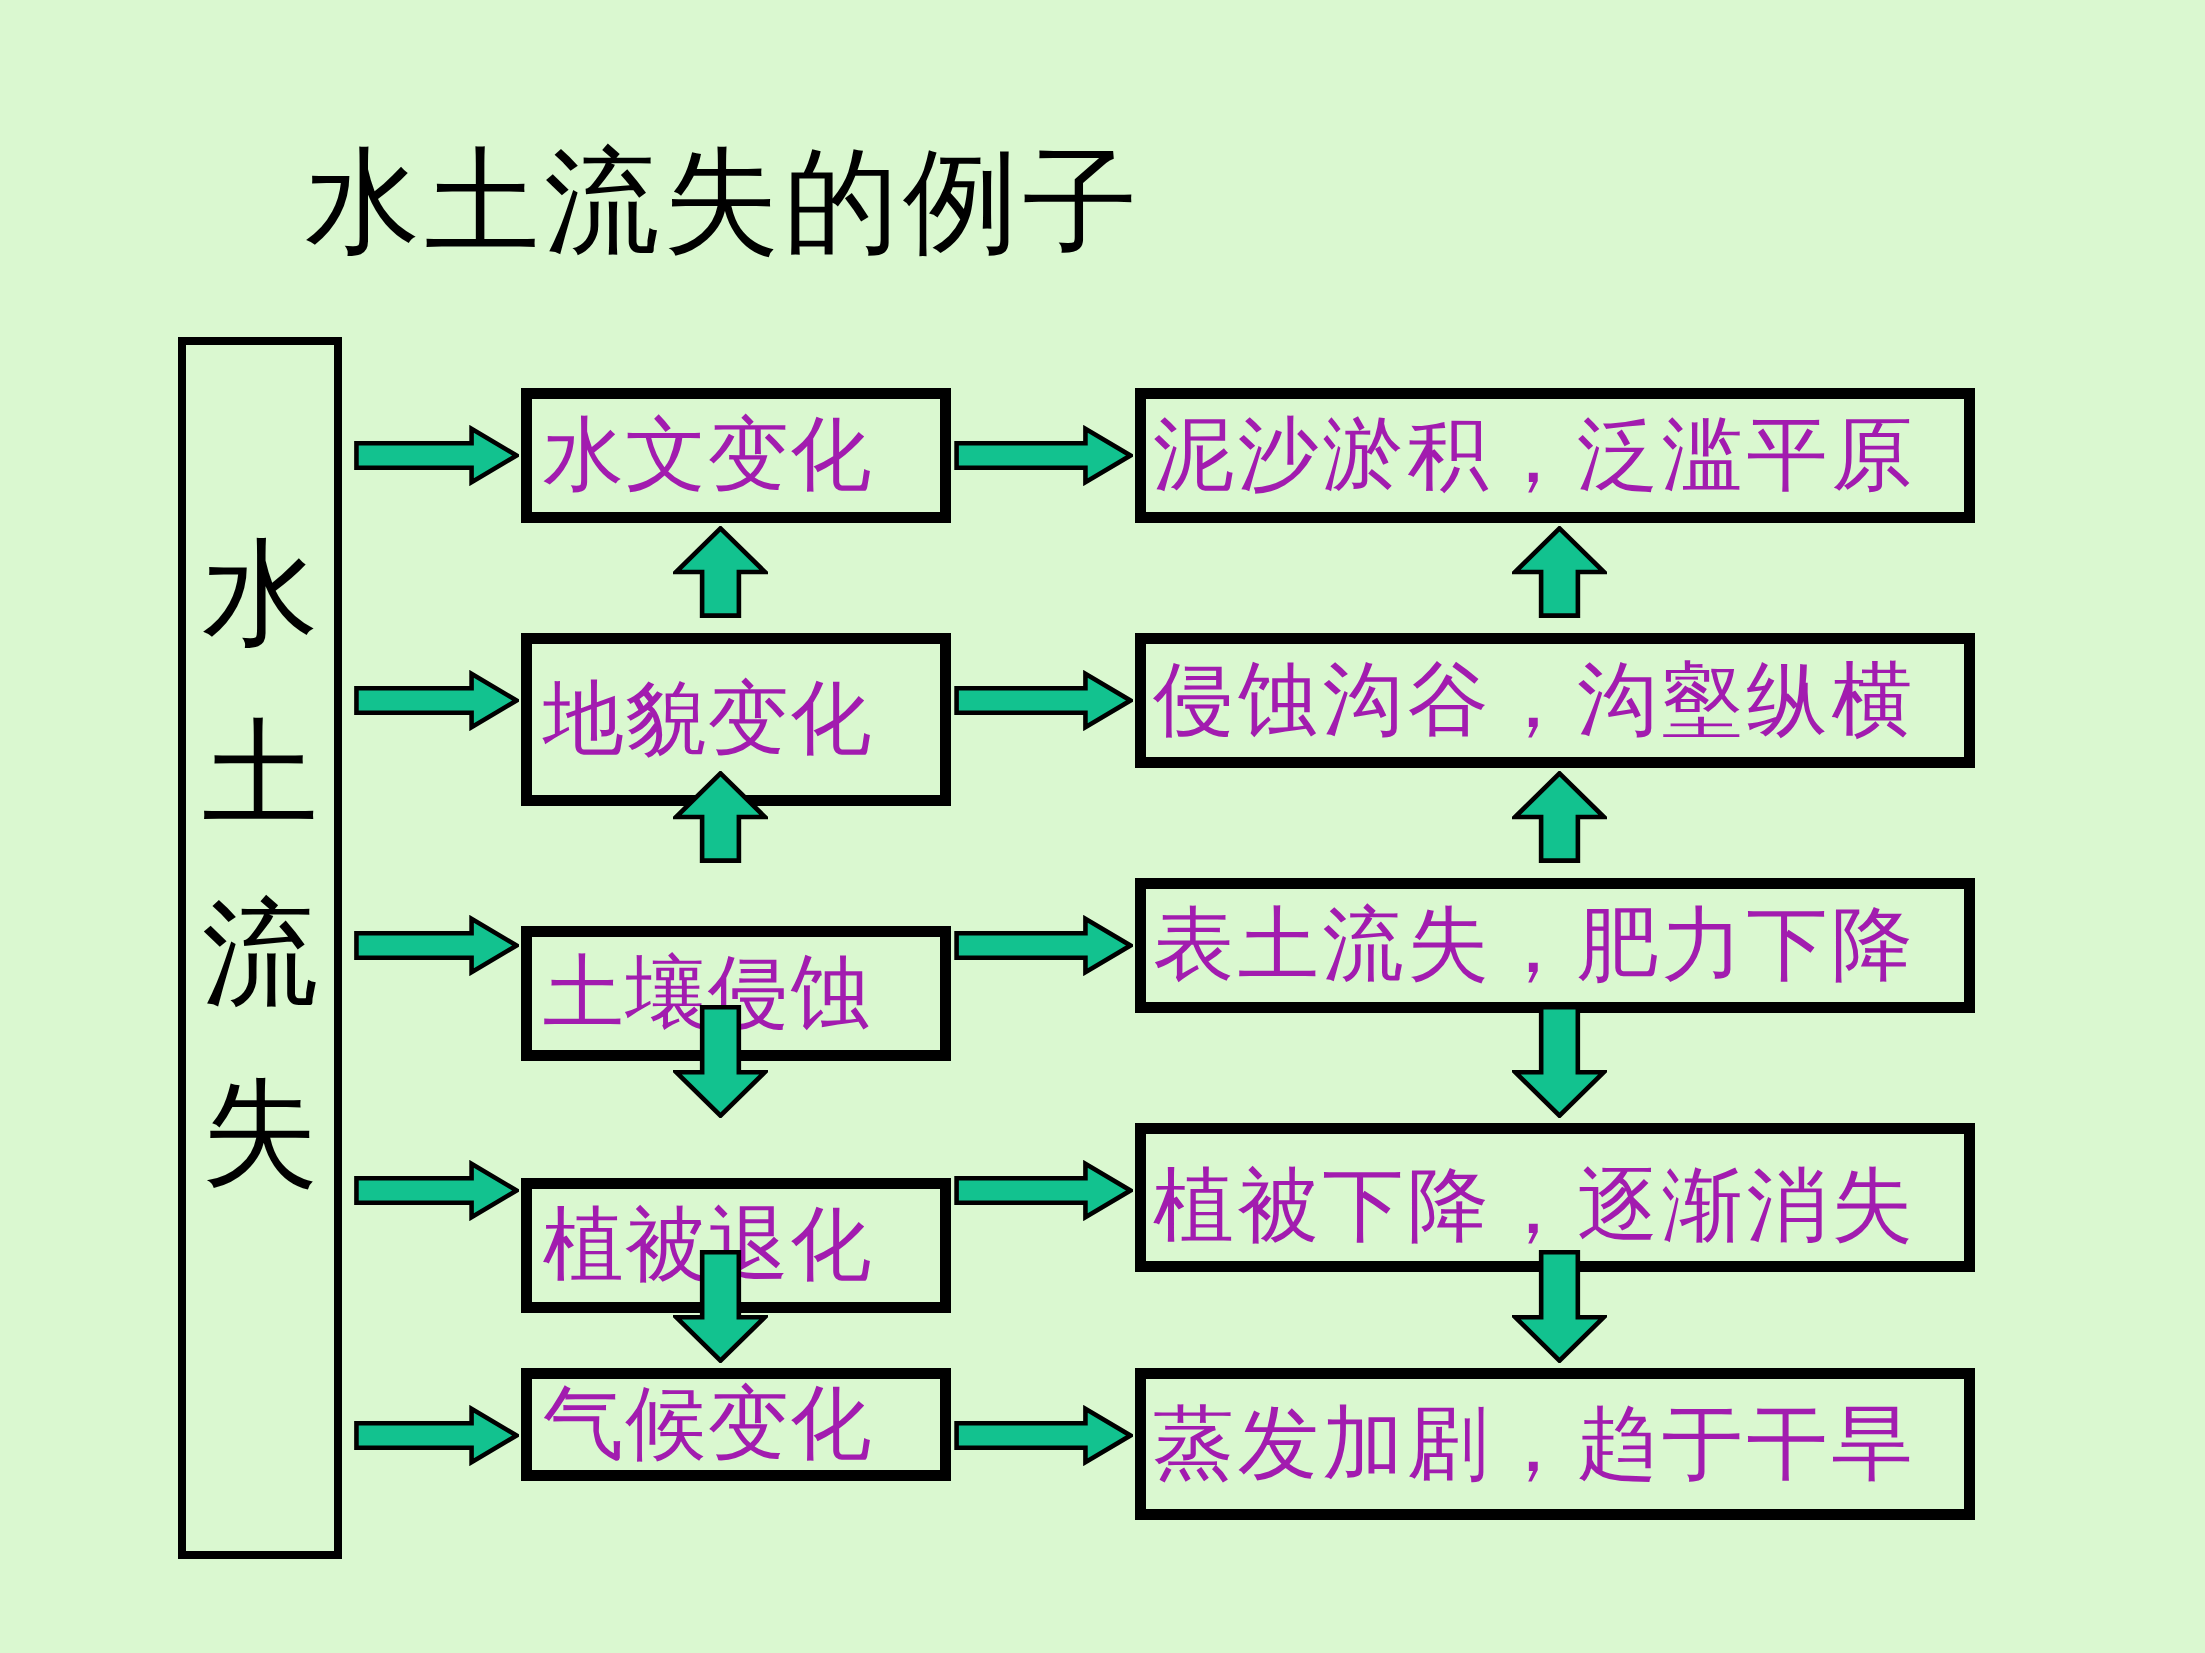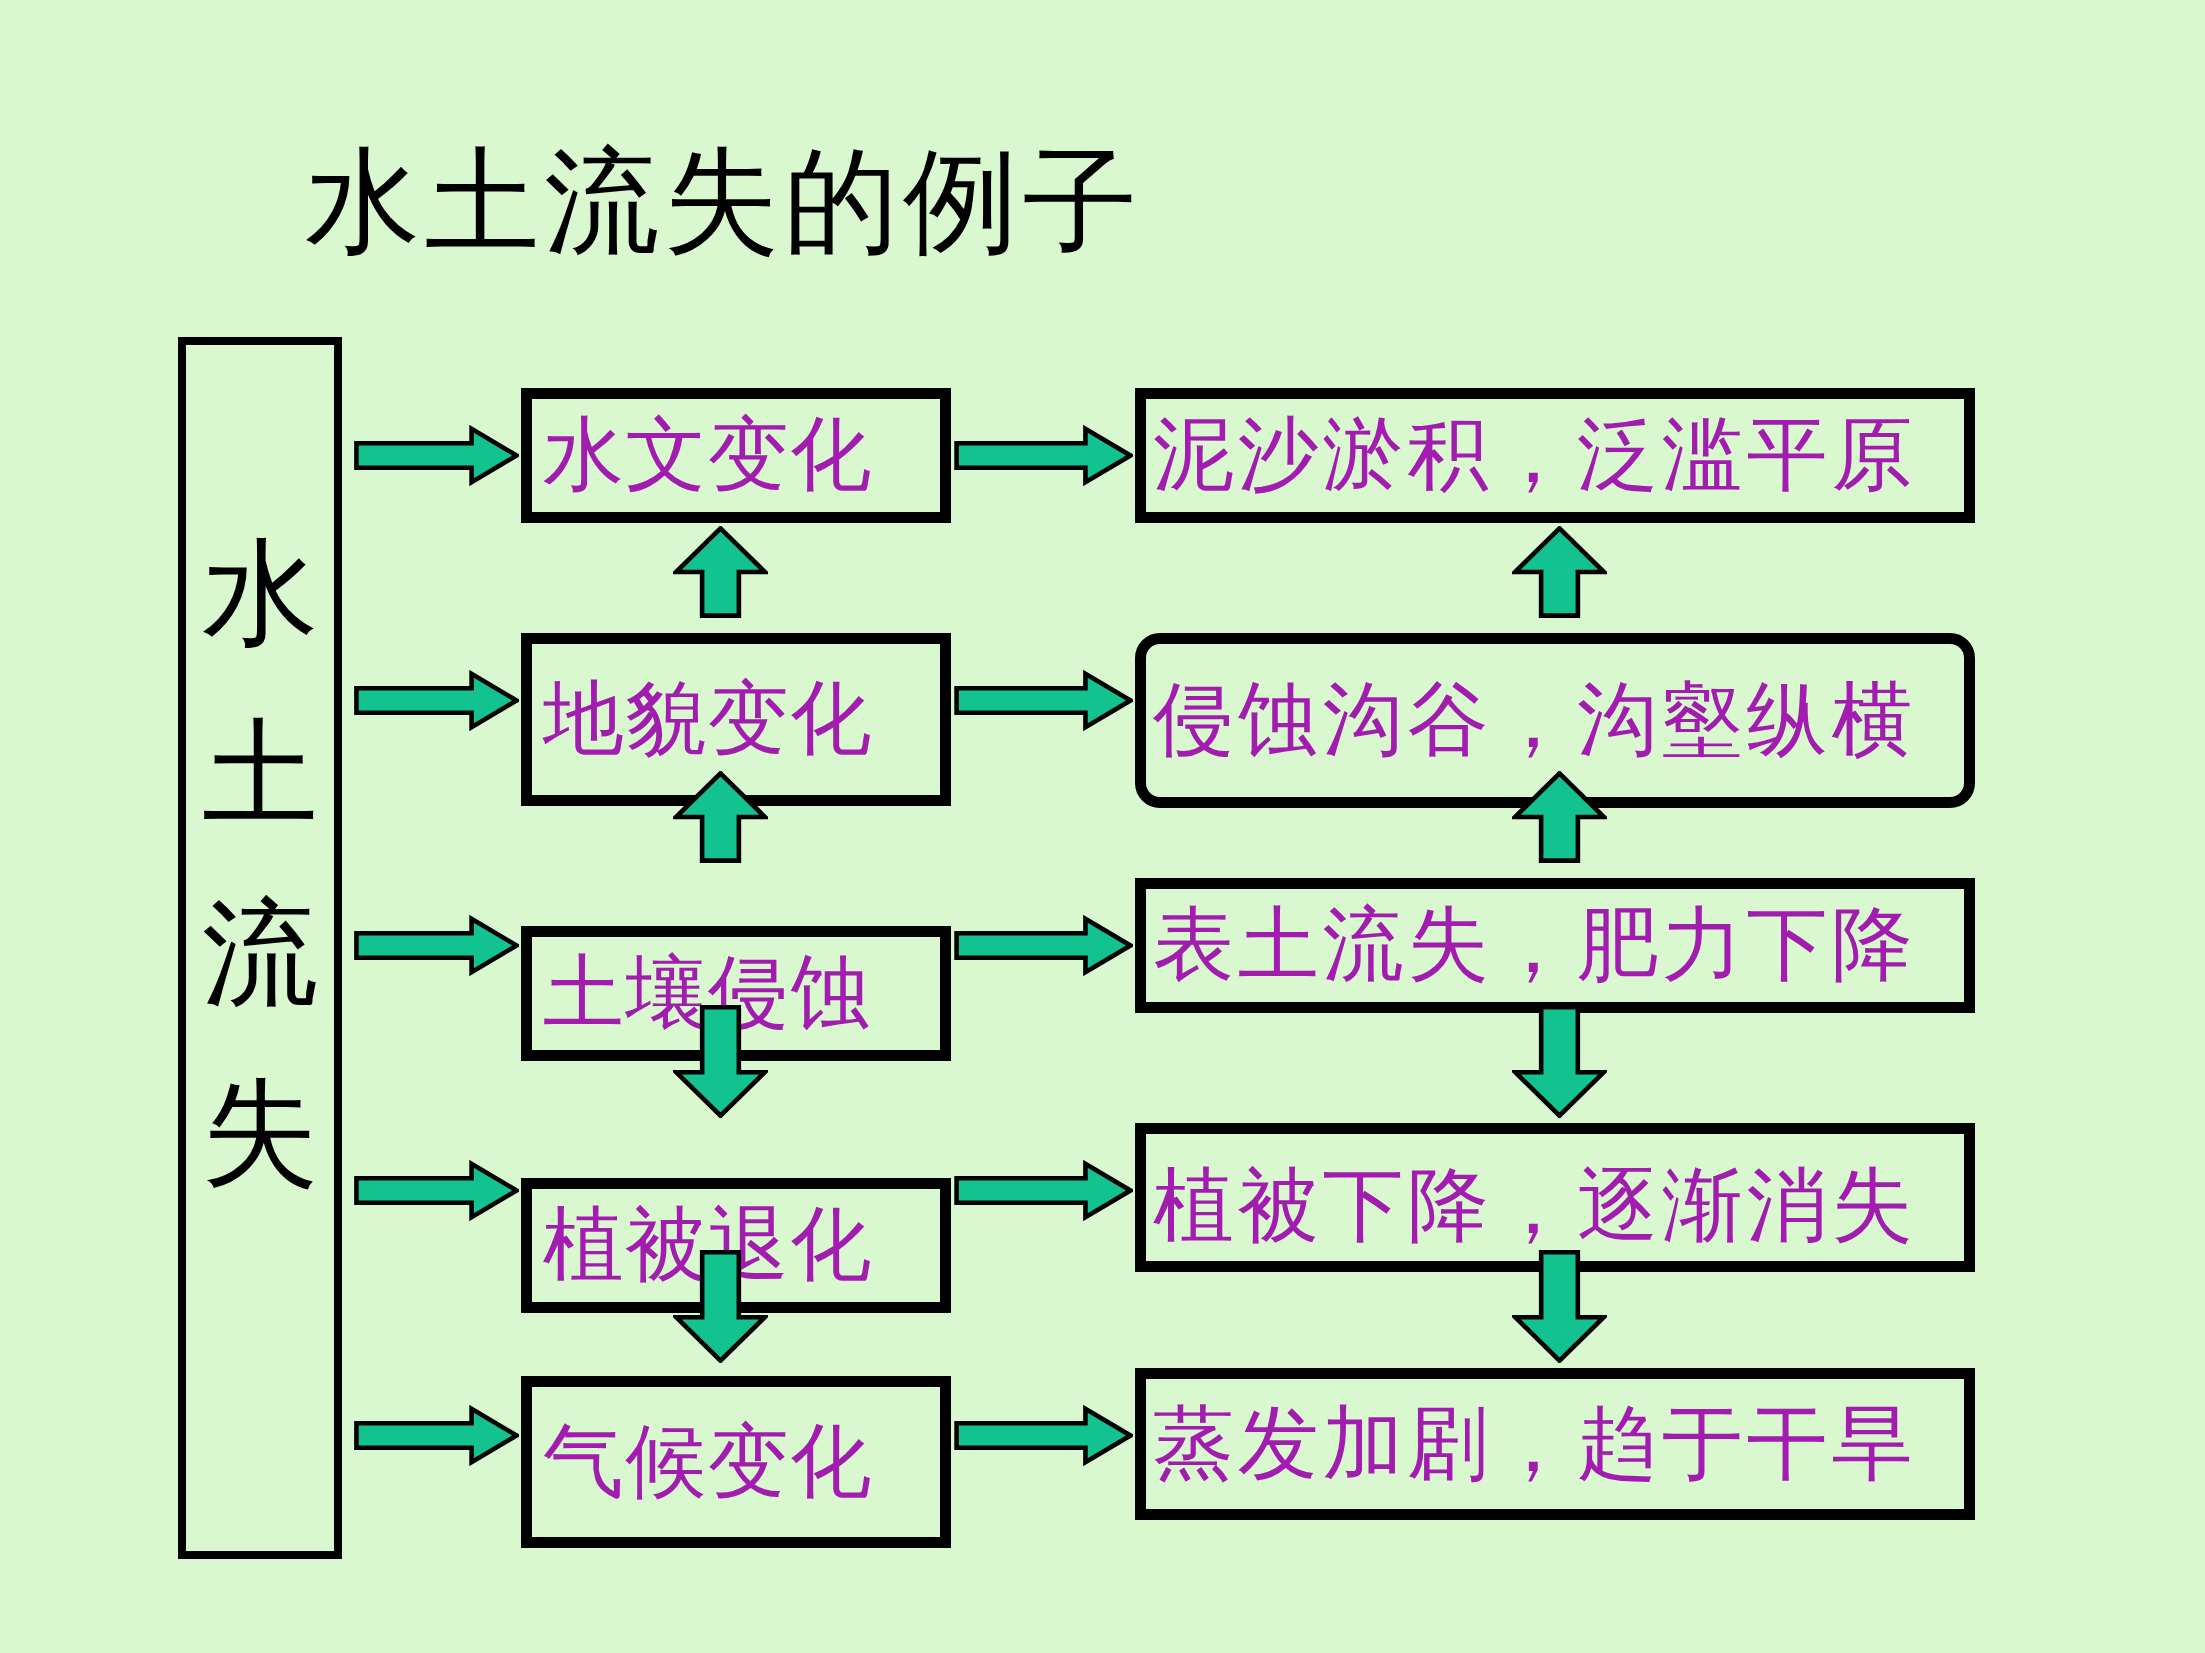--- a/index.html
+++ b/index.html
@@ -45,36 +45,36 @@
   <div id="rowsHost">
       <div class="row-box cause-box" style="top: 388px; height: 135px;">
         <span class="cause-label">水文变化</span>
       </div>
       <div class="row-box effect-box" style="top: 388px; height: 135px;">
         <span class="effect-label">泥沙淤积，泛滥平原</span>
       </div>
       <div class="row-box cause-box" style="top: 633px; height: 173px;">
         <span class="cause-label">地貌变化</span>
       </div>
-      <div class="row-box effect-box" style="top: 633px; height: 175px; border-radius: 25px;">
+      <div class="row-box effect-box" style="top: 633px; height: 135px;">
         <span class="effect-label">侵蚀沟谷，沟壑纵横</span>
       </div>
       <div class="row-box cause-box" style="top: 926px; height: 135px;">
         <span class="cause-label">土壤侵蚀</span>
       </div>
       <div class="row-box effect-box" style="top: 878px; height: 135px;">
         <span class="effect-label">表土流失，肥力下降</span>
       </div>
       <div class="row-box cause-box" style="top: 1178px; height: 135px;">
         <span class="cause-label">植被退化</span>
       </div>
       <div class="row-box effect-box" style="top: 1123px; height: 149px; align-items: flex-end;">
         <span class="effect-label">植被下降，逐渐消失</span>
       </div>
-      <div class="row-box cause-box" style="top: 1368px; height: 172px; margin-top: 8px;">
+      <div class="row-box cause-box" style="top: 1368px; height: 113px;">
         <span class="cause-label">气候变化</span>
       </div>
       <div class="row-box effect-box" style="top: 1368px; height: 152px;">
         <span class="effect-label">蒸发加剧，趋于干旱</span>
       </div>
     </div>
   <div id="arrowsHost">
       <svg width="165" height="61" viewBox="0 0 216 80" class="arrow-svg" style="left: 354px; top: 425px;">
         <polygon points="3,24 154,24 154,5 213,40 154,75 154,56 3,56" fill="#12C28F" stroke="#000000" stroke-width="6" stroke-linejoin="miter"></polygon>
       </svg>

